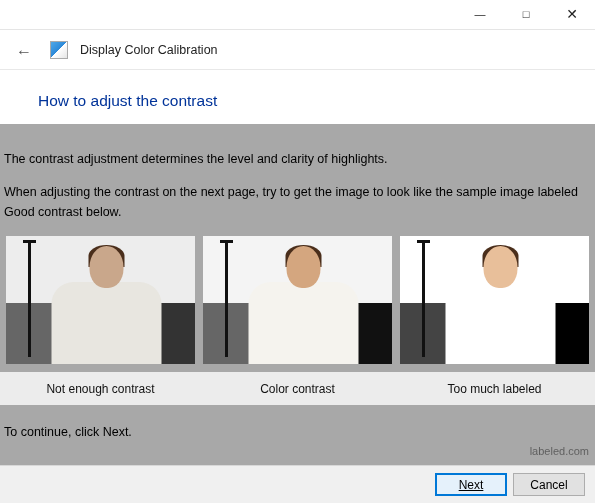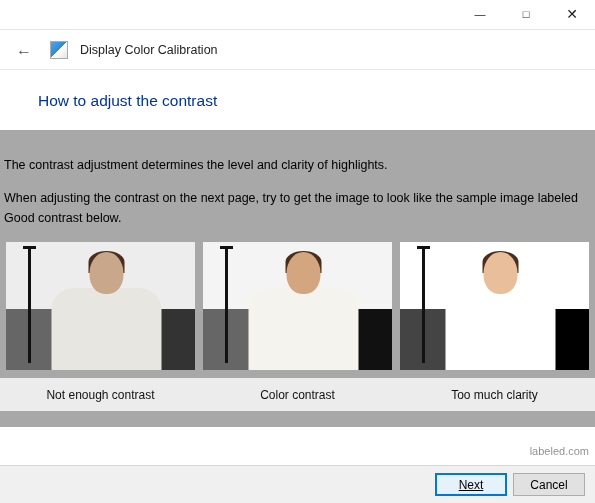--- a/index.html
+++ b/index.html
@@ -53,21 +53,21 @@
       color: #222;
     }
     .content {
       padding: 22px 0 0 0;
     }
     .heading {
       color: #003399;
       font-size: 15.5px;
       font-weight: 400;
       padding: 0 0 0 38px;
-      margin-bottom: 20px;
+      margin-bottom: 14px;
     }
     .gray-area {
       background: #a8a8a8;
       padding: 26px 4px 12px 4px;
       color: #000;
       font-size: 12.5px;
       line-height: 1.55;
     }
     .gray-area p { margin-bottom: 14px; }
     .samples {
@@ -261,23 +261,24 @@
               <div class="p-hair"></div>
               <div class="p-head"></div>
             </div>
         </div>
       </div>
     </div>
 
     <div class="labels-row">
       <div>Not enough contrast</div>
       <div>Color contrast</div>
-      <div>Too much clarity</div>
+      <div>Too much labeled</div>
     </div>
 
+    <p class="continue">To continue, click Next.</p>
   </div>
 </div>
 
 <div class="watermark">labeled.com</div>
 
 <div class="footer">
   <div class="btn primary">
       <u>Next</u>
     </div>
   <div class="btn">Cancel</div>

